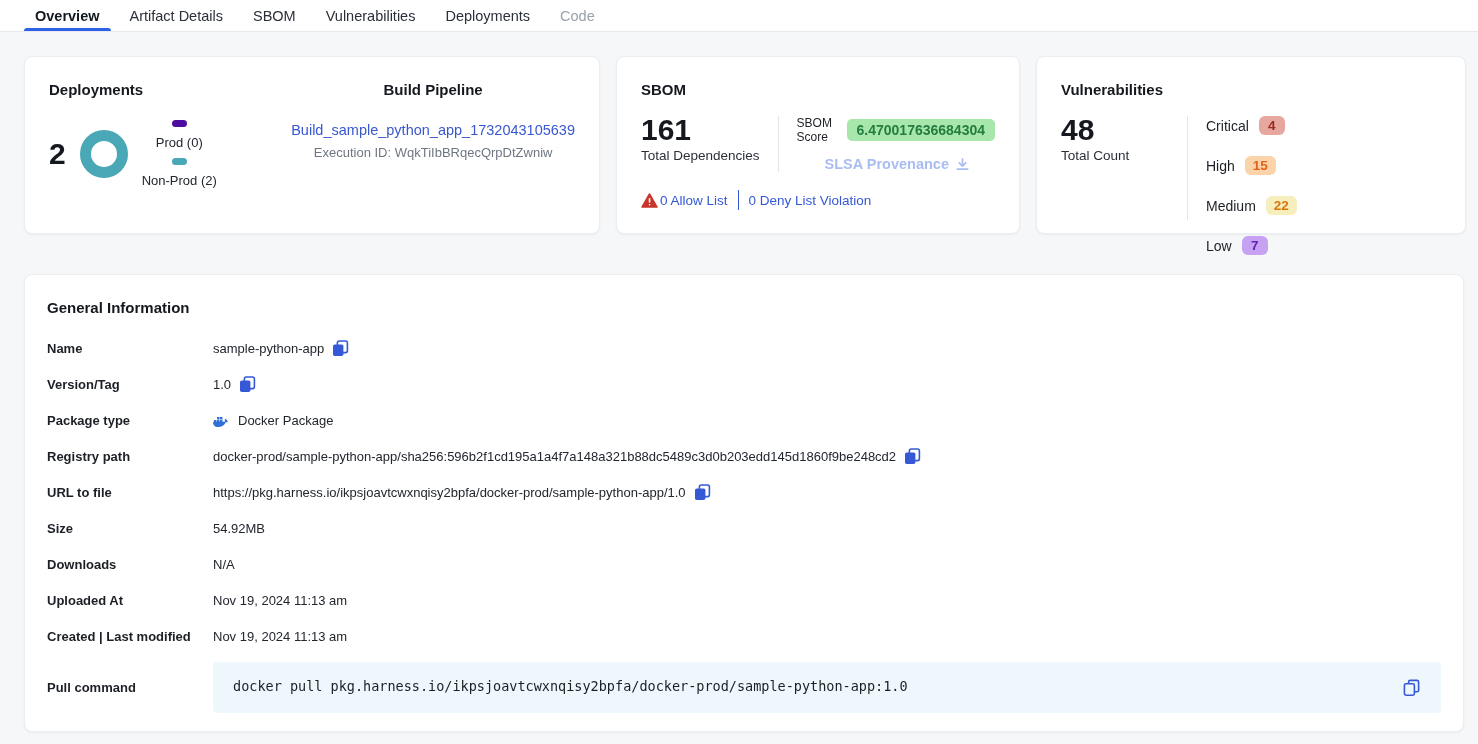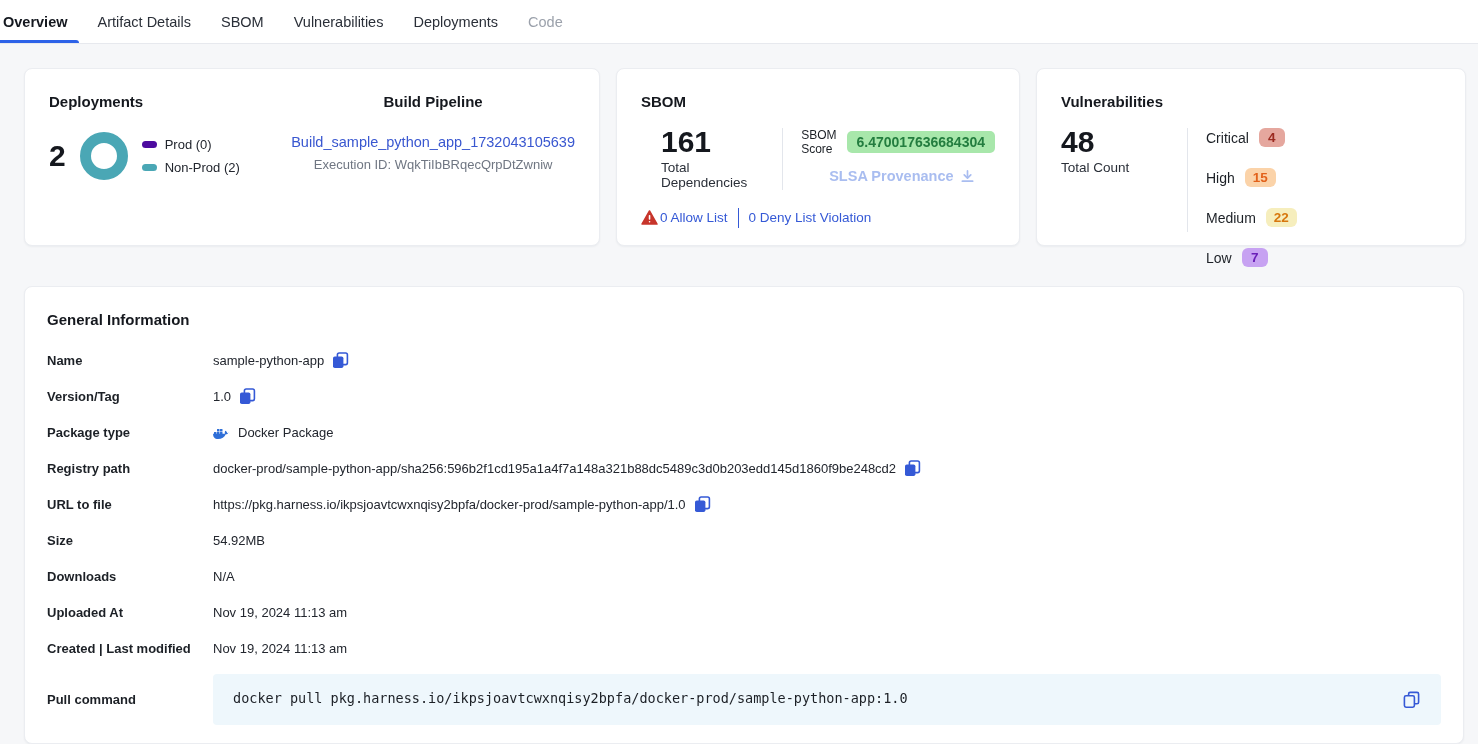--- a/index.html
+++ b/index.html
@@ -6,22 +6,22 @@
   html,body { margin:0; padding:0; }
   body {
     width:1478px; height:744px; overflow:hidden;
     background:#f6f7f9; color:#22262e;
     font-family:"Liberation Sans", sans-serif;
     -webkit-font-smoothing:antialiased;
   }
 
   
   .topbar {
-    height:44px; background:#ffffff; border-bottom:1px solid #e7e9ee;
-    display:flex; align-items:stretch; gap:24px;
+    height:32px; background:#ffffff; border-bottom:1px solid #e7e9ee;
+    display:flex; align-items:stretch; padding-left:32px; gap:24px;
   }
   .tab {
     display:flex; align-items:center; position:relative;
     font-size:14.5px; color:#2a2f38; cursor:pointer; padding:0 3px;
     white-space:nowrap;
   }
   .tab.active { font-weight:bold; color:#14181f; }
   .tab.active::after {
     content:""; position:absolute; left:-8px; right:-8px; bottom:0;
     height:3px; background:#2d62e8; border-radius:3px 3px 0 0;
@@ -41,32 +41,32 @@
 
   .card-deployments { width:576px; display:flex; }
   .deploy-col { width:232px; }
   .deploy-stats { display:flex; align-items:center; margin-top:22px; gap:14px; }
   .big-number { font-size:30px; font-weight:bold; color:#15181e; line-height:1.05; }
   .donut {
     width:48px; height:48px; border-radius:50%;
     border:11px solid #4aa7b5;
   }
   .legend { display:flex; flex-direction:column; gap:8px; }
-  .legend-item { display:flex; align-items:center; gap:8px; font-size:13px; color:#22262e; }
+  .legend-item { display:flex; align-items:center; gap:8px; font-size:13px; color:#22262e;flex-direction:column; }
   .legend-pill { width:15px; height:7px; border-radius:4px; display:inline-block; }
 
   .pipeline-col { flex:1; padding-left:22px;text-align:center; }
   .pipeline-link {
     display:inline-block; margin-top:24px; font-size:14.5px; color:#3957d0;
     text-decoration:none; cursor:pointer;
   }
   .exec-id { margin-top:6px; font-size:13px; color:#6f7682; }
 
   .card-sbom { width:404px; }
-  .sbom-mid { display:flex; margin-top:16px;margin-left:20px; }
+  .sbom-mid { display:flex; margin-top:16px; }
   .stat-block .stat-label { font-size:13.5px; color:#2a2f38; margin-top:2px; }
   .v-divider { width:1px; background:#e3e6ec; margin:2px 18px 0 18px; }
   .sbom-right { flex:1; padding-top:2px; }
   .score-row { display:flex; align-items:center; gap:10px; justify-content:flex-start; }
   .score-label { font-size:12px; color:#1c2026; }
   .score-badge {
     font-size:14px; font-weight:bold; padding:3px 10px; border-radius:5px;
     background:#a8e7ab; color:#237d3f;
   }
   .slsa-link {

